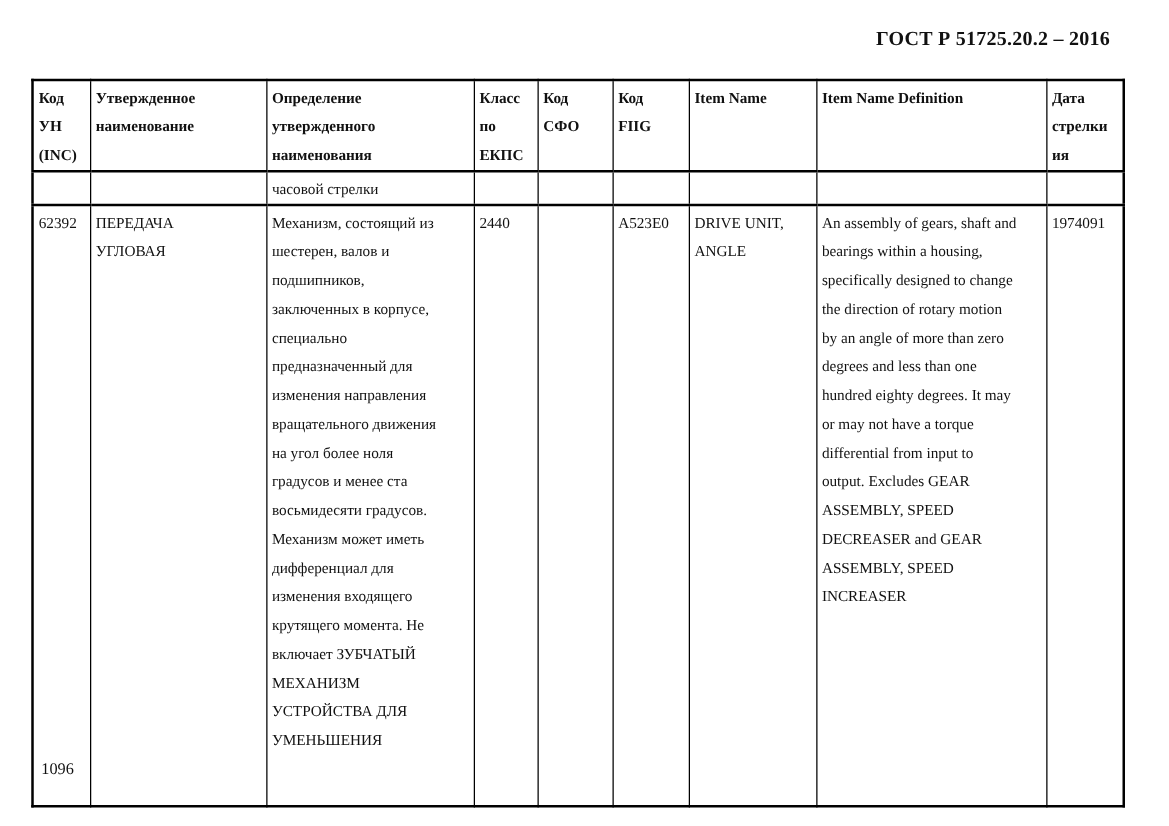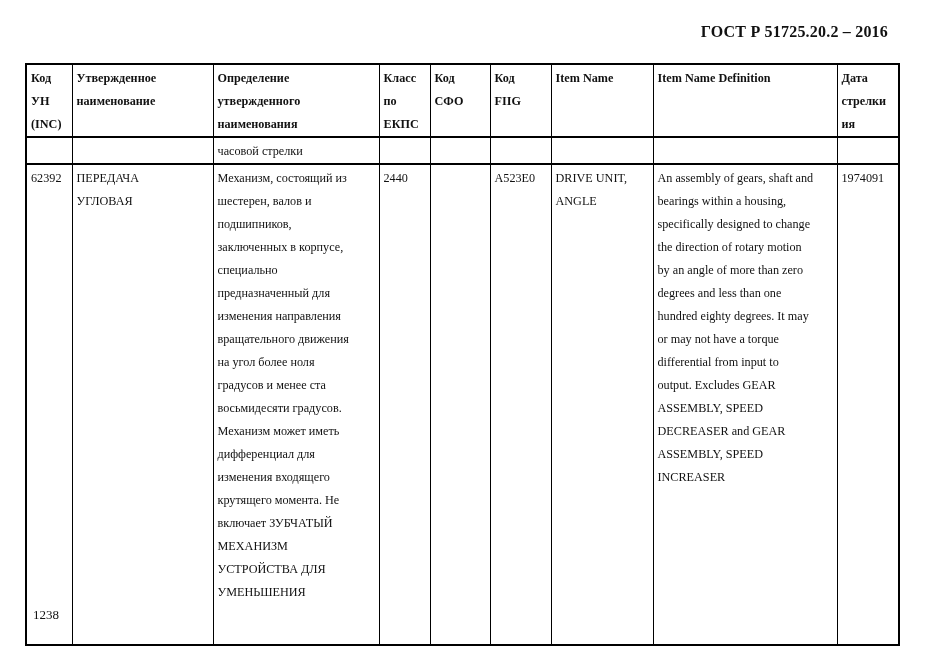--- a/index.html
+++ b/index.html
@@ -143,13 +143,13 @@
 ASSEMBLY, SPEED
 INCREASER</span>
         </td>
     <td>
           <span class="cell-text">1974091</span>
         </td>
   </tr>
 </tbody>
   </table>
 
-<div class="page-num">1238</div>
+<div class="page-num">1096</div>
 
 </body></html>

